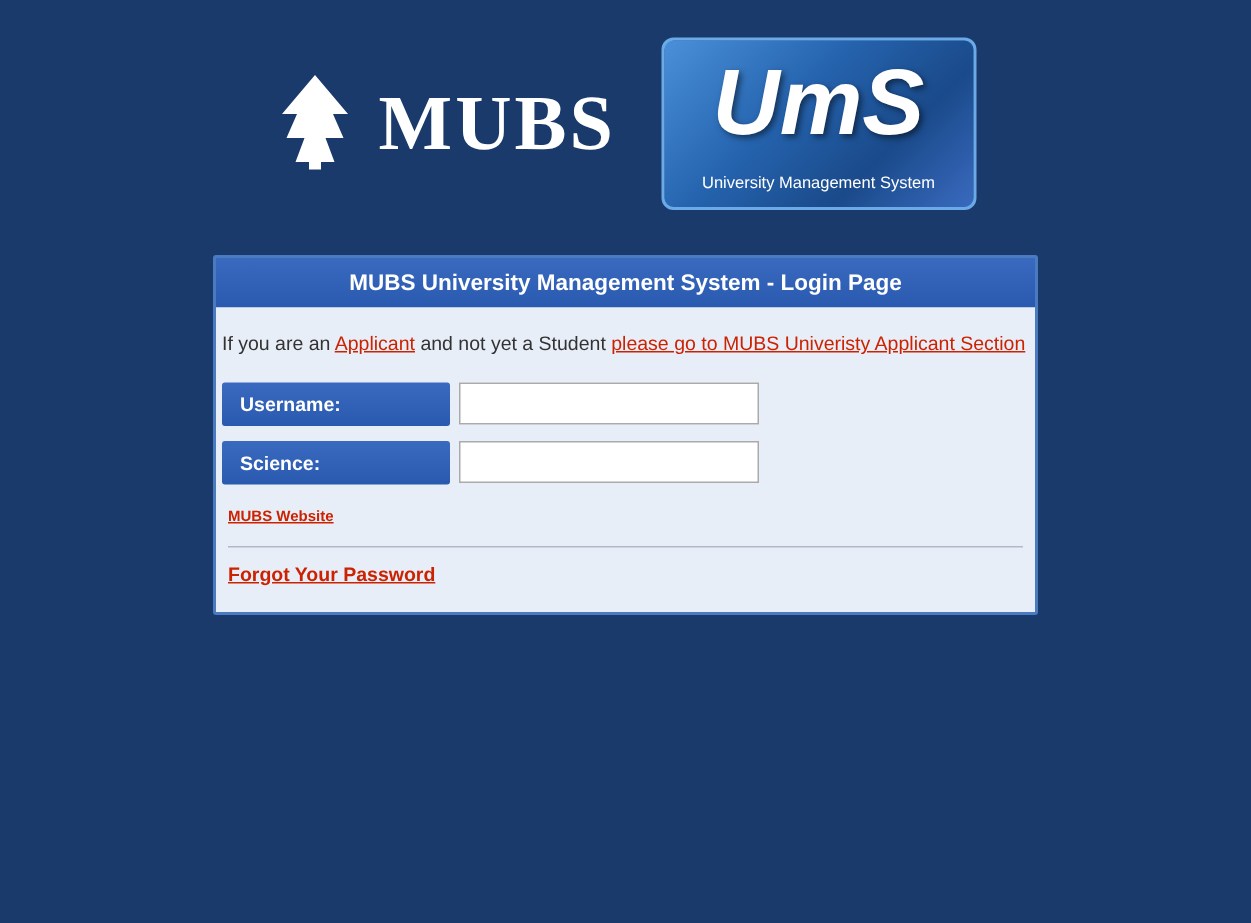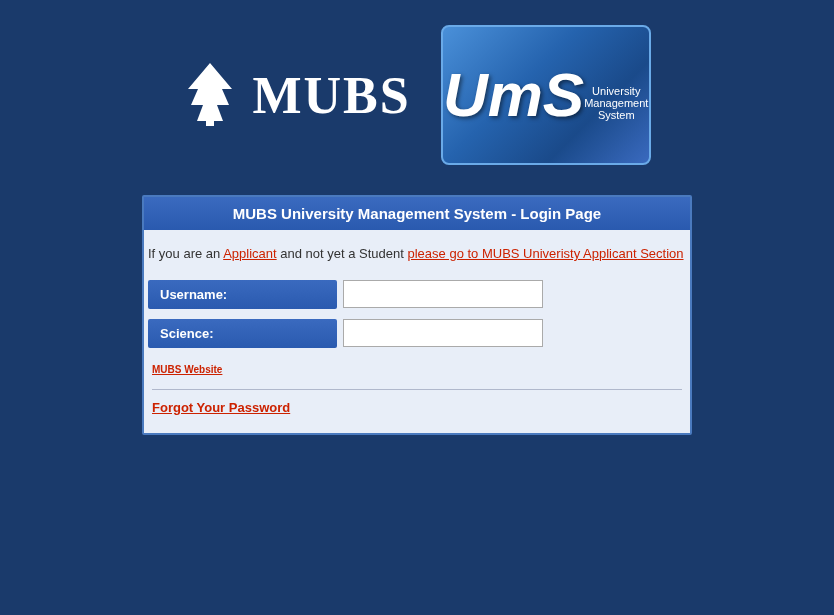--- a/index.html
+++ b/index.html
@@ -47,25 +47,25 @@
       margin-top: 2px;
       letter-spacing: 0.5px;
     }
 
     .ums-logo {
       background: linear-gradient(135deg, #4a90d9 0%, #2563ae 40%, #1a4a8a 70%, #3a6abf 100%);
       border: 2px solid #6aaae8;
       border-radius: 8px;
       padding: 15px 20px;
       display: flex;
-      flex-direction: row;
+      flex-direction: column;
       align-items: center;
       justify-content: center;
       width: 210px;
-      height: 140px;
+      height: 115px;
       position: relative;
       overflow: hidden;
     }
 
     .ums-text {
       color: white;
       font-size: 62px;
       font-weight: bold;
       font-style: italic;
       line-height: 1;
@@ -124,21 +124,21 @@
       align-items: center;
       margin-bottom: 10px;
     }
 
     .form-label {
       background: linear-gradient(180deg, #3a6abf 0%, #2a5aaf 100%);
       color: white;
       padding: 7px 12px;
       font-size: 13px;
       font-weight: bold;
-      width: 189px;
+      width: 152px;
       text-align: left;
       border-radius: 2px;
     }
 
     .form-input {
       margin-left: 6px;
       width: 200px;
       height: 28px;
       border: 1px solid #aaa;
       background: white;

